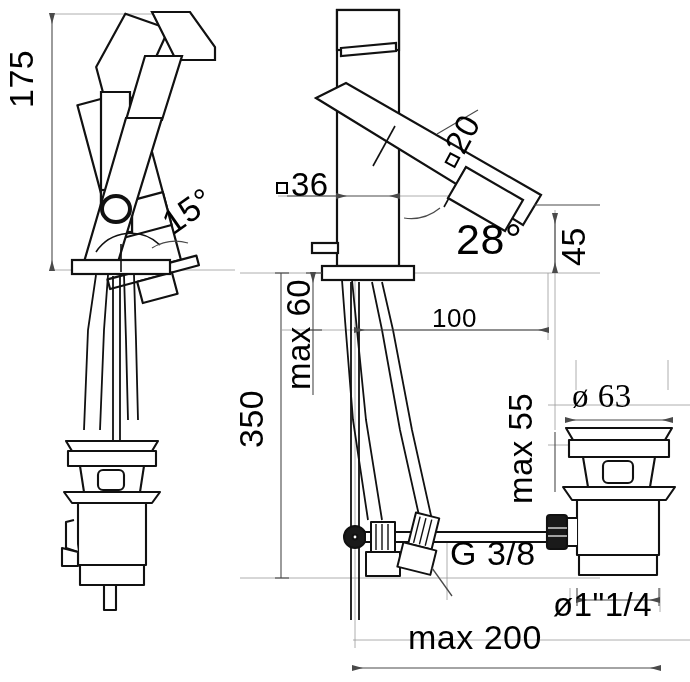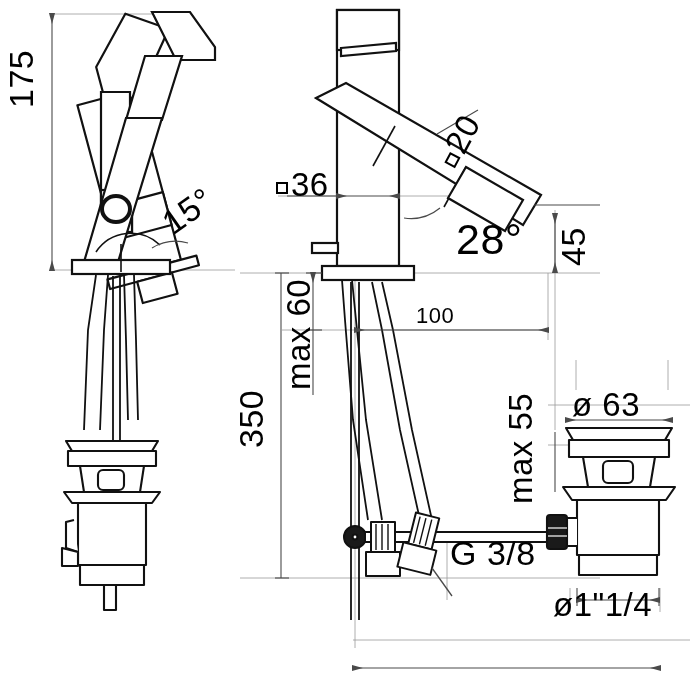--- a/index.html
+++ b/index.html
@@ -251,28 +251,29 @@
   </div>
 
   <div class="dimtext" style="left:432px; top:156px; font-size:33px; transform:rotate(-62deg); transform-origin:left top;">
     <span class="sq-prefix"></span><span>20</span>
   </div>
 
   <div class="dimtext" style="left:456px; top:218px; font-size:43px;">28°</div>
 
   <div class="dimtext" style="left:556px; top:266px; font-size:34px; transform:rotate(-90deg); transform-origin:left top;">45</div>
 
-  <div class="dimtext" style="left:416px; top:305px; font-size:22px;">100</div>
+  <div class="dimtext" style="left:432px; top:305px; font-size:26px;">100</div>
 
   <div class="dimtext" style="left:282px; top:390px; font-size:33px; transform:rotate(-90deg); transform-origin:left top;">max 60</div>
 
   <div class="dimtext" style="left:234px; top:448px; font-size:34px; transform:rotate(-90deg); transform-origin:left top;">350</div>
 
   <div class="dimtext" style="left:504px; top:504px; font-size:33px; transform:rotate(-90deg); transform-origin:left top;">max 55</div>
 
-  <div class="dimtext" style="left:572px; top:388px; font-size:33px;">ø 63</div>
+  <div class="dimtext" style="left:572px; top:380px; font-size:33px;font-family:Liberation Serif, serif;">ø 63</div>
 
   <div class="dimtext" style="left:450px; top:536px; font-size:34px;">G 3/8</div>
 
   <div class="dimtext" style="left:553px; top:588px; font-size:33px;">ø1"1/4</div>
 
+  <div class="dimtext" style="left:408px; top:620px; font-size:34px;">max 200</div>
 
 </div>
 
 </body></html>

